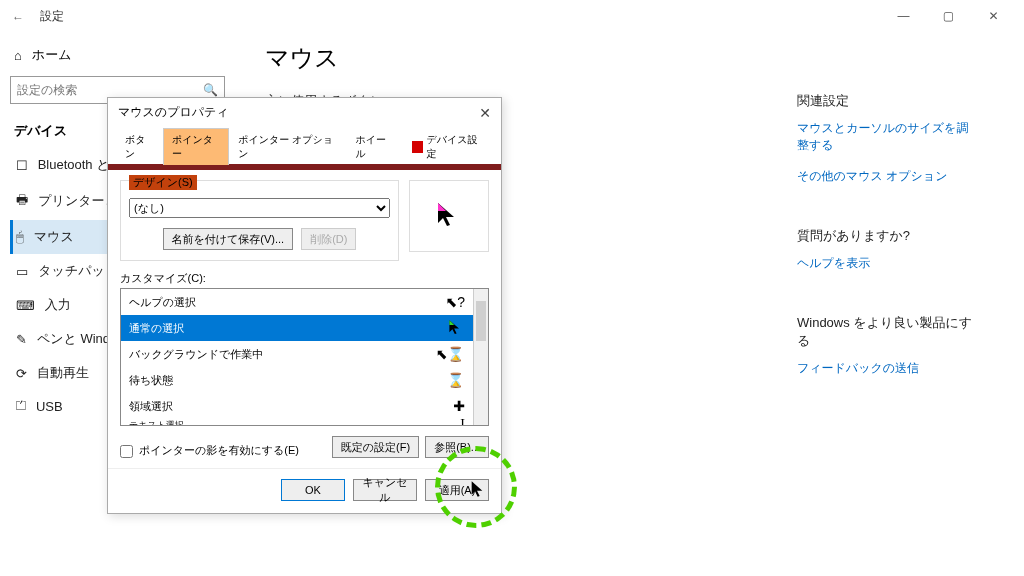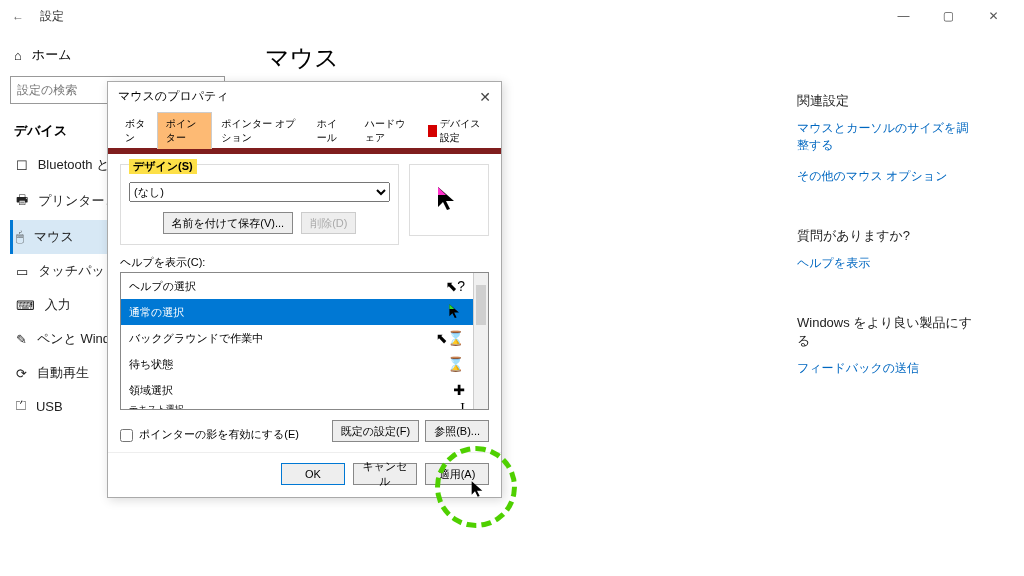--- a/index.html
+++ b/index.html
@@ -23,33 +23,33 @@
 .content { flex: 1; padding: 10px 30px; position: relative; }
 .content h1 { font-size: 24px; font-weight: 400; margin-bottom: 18px; }
 .content .sublabel { font-size: 13px; color: #333; }
 
 .rightpane { position: absolute; right: 47px; top: 60px; width: 180px; font-size: 12px; }
 .rightpane .group-title { font-size: 13px; margin-bottom: 10px; color: #222; }
 .rightpane .link { color: #0067c0; margin-bottom: 14px; cursor: pointer; }
 .rightpane .gap { height: 28px; }
 
 
-.dialog { position: absolute; left: 107px; top: 81px; width: 395px; background: #fff; border: 1px solid #aaa; box-shadow: 2px 2px 10px rgba(0,0,0,0.15); }
+.dialog { position: absolute; left: 107px; top: 97px; width: 395px; background: #fff; border: 1px solid #aaa; box-shadow: 2px 2px 10px rgba(0,0,0,0.15); }
 .dlg-title { display: flex; align-items: center; padding: 6px 10px; font-size: 12px; }
 .dlg-title .x { margin-left: auto; font-size: 14px; color: #444; }
 .tabs { display: flex; border-bottom: 6px solid #7f1d1d; padding: 0 8px; font-size: 10px; }
 .tabs .tab { padding: 4px 8px; border: 1px solid transparent; border-bottom: none; position: relative; top: 1px; }
 .tabs .tab.active { border-color: #ccc; background: #fdba74; }
 .tabs .devset { display: flex; align-items: center; gap: 3px; }
 .tabs .redicon { width: 12px; height: 12px; background: #d40000; display: inline-block; }
 
 .dlg-body { padding: 10px 12px; font-size: 11px; }
 .design-row { display: flex; gap: 10px; }
 .design-left { flex: 1; border: 1px solid #ddd; padding: 6px 8px 10px; position: relative; }
-.design-left .lbl { position: relative; top: -12px; background: #fde047; padding: 0 4px; display: inline-block; font-weight: bold; }
+.design-left .lbl { position: relative; top: -12px; background: #c2410c; padding: 0 4px; display: inline-block; }
 .design-left select { width: 100%; font-size: 11px; height: 20px; margin-top: -6px; }
 .design-left .btnrow { display: flex; gap: 8px; justify-content: center; margin-top: 10px; }
 .design-right { width: 80px; height: 72px; border: 1px solid #ddd; display: flex; align-items: center; justify-content: center; }
 
 .btn { border: 1px solid #888; background: #eee; padding: 2px 8px; font-size: 11px; height: 22px; display: inline-flex; align-items: center; }
 .btn.disabled { color: #aaa; border-color: #ccc; }
 
 .customize-lbl { margin-top: 10px; margin-bottom: 2px; }
 .listbox { border: 1px solid #888; height: 138px; display: flex; }
 .listbox-inner { flex: 1; overflow: hidden; }
@@ -151,21 +151,20 @@
 <div class="dialog">
   <div class="dlg-title">
     <span>マウスのプロパティ</span>
     <span class="x">✕</span>
   </div>
   <div class="tabs">
     <div class="tab">ボタン</div>
     <div class="tab active">ポインター</div>
     <div class="tab">ポインター オプション</div>
     <div class="tab">ホイール</div>
-    <div class="tab">ハードウェア</div>
     <div class="tab devset">
       <span class="redicon"></span>
       <span>デバイス設定</span>
     </div>
   </div>
 
   <div class="dlg-body">
     <div class="design-row">
       <div class="design-left">
         <span class="lbl">デザイン(S)</span>
@@ -178,21 +177,21 @@
         </div>
       </div>
       <div class="design-right">
         <svg width="30" height="30" viewBox="0 0 30 30">
           <polygon points="4,2 4,22 9,17 13,25 16,24 12,16 20,16" fill="#000"></polygon>
           <polygon points="4,2 12,10 4,10" fill="#ff33cc"></polygon>
         </svg>
       </div>
     </div>
 
-    <div class="customize-lbl">ヘルプを表示(C):</div>
+    <div class="customize-lbl">カスタマイズ(C):</div>
     <div class="listbox">
       <div class="listbox-inner">
         <div class="row">
           <span>ヘルプの選択</span>
           <span class="tiny-cursor">⬉?</span>
         </div>
         <div class="row sel">
           <span>通常の選択</span>
           <svg width="18" height="18" viewBox="0 0 30 30">
               <polygon points="4,2 4,22 9,17 13,25 16,24 12,16 20,16" fill="#000"></polygon>

